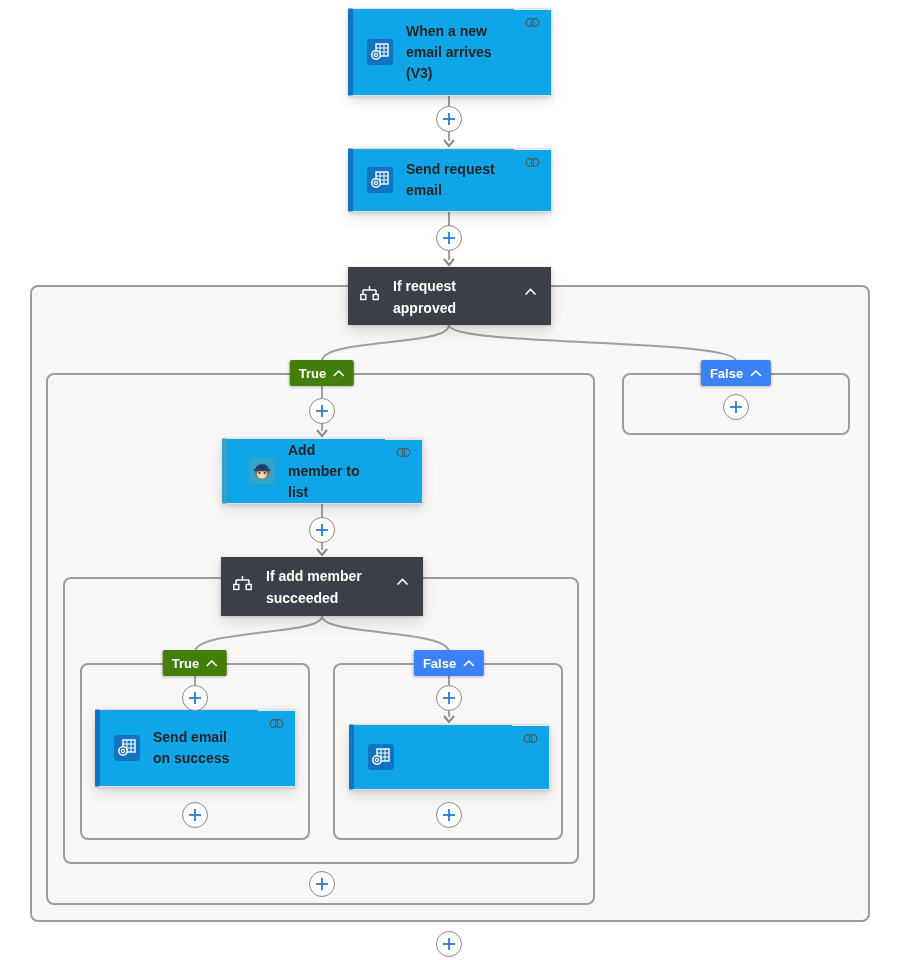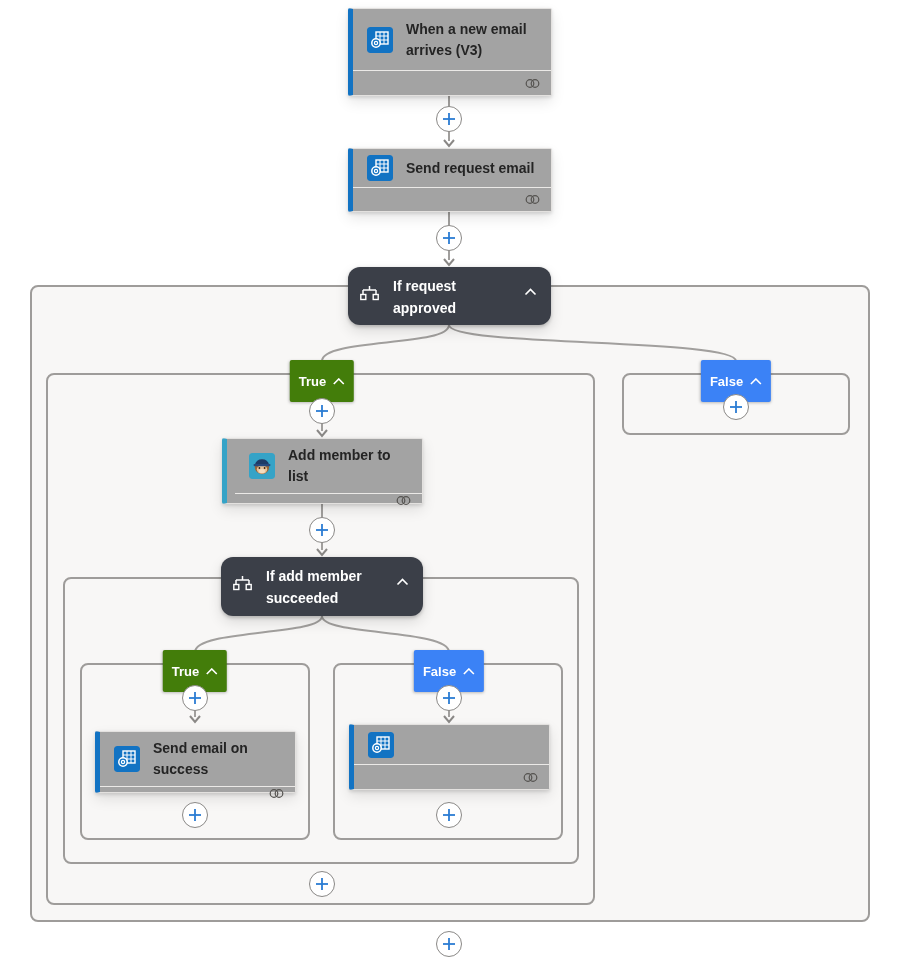--- a/index.html
+++ b/index.html
@@ -9,46 +9,46 @@
   }
   
   .scope{
     position:absolute;background:#f8f7f6;border:2px solid #9e9c9a;
     border-radius:8px;box-sizing:border-box;
   }
   
   #wires{position:absolute;left:0;top:0;z-index:5;pointer-events:none;}
   
   .card{
-    position:absolute;z-index:10;background:#a3a3a3;
+    position:absolute;z-index:10;background:#0ea5e9;
     border:1px solid #e3e1df;border-left:5px solid #1273c3;border-radius:2px;
     box-shadow:0 1.2px 3.6px rgba(0,0,0,.12),0 6px 14px rgba(0,0,0,.10);
-    box-sizing:border-box;display:flex;flex-direction:column;cursor:pointer;
+    box-sizing:border-box;display:flex;flex-direction:row;cursor:pointer;
   }
   .card.teal{border-left-color:#35a3c7;padding-left:8px;}
   .card-main{flex:1;display:flex;align-items:center;gap:13px;padding:6px 14px;}
   .app-icon{width:26px;height:26px;border-radius:3px;flex:0 0 auto;display:block;}
   .card-title{font-size:14px;font-weight:700;color:#242424;line-height:1.5;}
   .card-footer{
     border-top:1px solid #ebe9e7;height:25px;box-sizing:border-box;
     display:flex;align-items:center;justify-content:flex-end;padding:0 10px;
   }
   
   .cond-card{
-    position:absolute;z-index:10;background:#3b3f48;color:#ffffff;border-radius:12px;
+    position:absolute;z-index:10;background:#3b3f48;color:#ffffff;border-radius:0;
     box-shadow:0 1.2px 3.6px rgba(0,0,0,.2),0 6px 14px rgba(0,0,0,.12);
     box-sizing:border-box;display:flex;align-items:flex-start;gap:14px;
     padding:9px 12px;cursor:pointer;
   }
   .cond-title{font-size:14px;font-weight:700;line-height:1.55;}
   .cond-icon-wrap{margin-top:9px;}
   .cond-collapse{margin-left:auto;margin-top:4px;padding:2px;cursor:pointer;}
   
   .badge{
-    position:absolute;z-index:11;height:26px;padding:8px 9px;border-radius:2px;
+    position:absolute;z-index:11;height:26px;padding:0 9px;border-radius:2px;
     display:flex;align-items:center;gap:7px;color:#fff;font-size:13px;font-weight:700;
     transform:translateX(-50%);box-shadow:0 1px 3px rgba(0,0,0,.25);cursor:pointer;
   }
   .badge.true{background:#437d0a;}
   .badge.false{background:#3b82f6;}
   
   .plus-btn{
     position:absolute;z-index:12;width:26px;height:26px;border-radius:50%;
     background:#ffffff;border:1px solid #8a8886;box-sizing:border-box;
     display:flex;align-items:center;justify-content:center;cursor:pointer;
@@ -268,21 +268,21 @@
     </svg>
   </div>
 
   <div class="plus-btn" style="left:449px;top:698px">
     <svg width="14" height="14" viewBox="0 0 14 14">
       <line x1="7" y1="1" x2="7" y2="13" stroke="#2b7cd3" stroke-width="1.8"></line>
       <line x1="1" y1="7" x2="13" y2="7" stroke="#2b7cd3" stroke-width="1.8"></line>
     </svg>
   </div>
 
-  <div class="card" style="left:95px;top:731px;width:201px;height:62px">
+  <div class="card" style="left:95px;top:709px;width:201px;height:78px">
     <div class="card-main">
       <svg class="app-icon" viewBox="0 0 26 26">
         <rect width="26" height="26" rx="3" fill="#1273c3"></rect>
         <rect x="9" y="5" width="12" height="12" fill="none" stroke="#fff" stroke-width="1.4"></rect>
         <line x1="9" y1="9" x2="21" y2="9" stroke="#fff" stroke-width="1"></line>
         <line x1="9" y1="13" x2="21" y2="13" stroke="#fff" stroke-width="1"></line>
         <line x1="13" y1="5" x2="13" y2="17" stroke="#fff" stroke-width="1"></line>
         <line x1="17" y1="5" x2="17" y2="17" stroke="#fff" stroke-width="1"></line>
         <circle cx="9" cy="16" r="4.2" fill="#1273c3" stroke="#fff" stroke-width="1.5"></circle>
         <circle cx="9" cy="16" r="1.6" fill="none" stroke="#fff" stroke-width="1.2"></circle>

